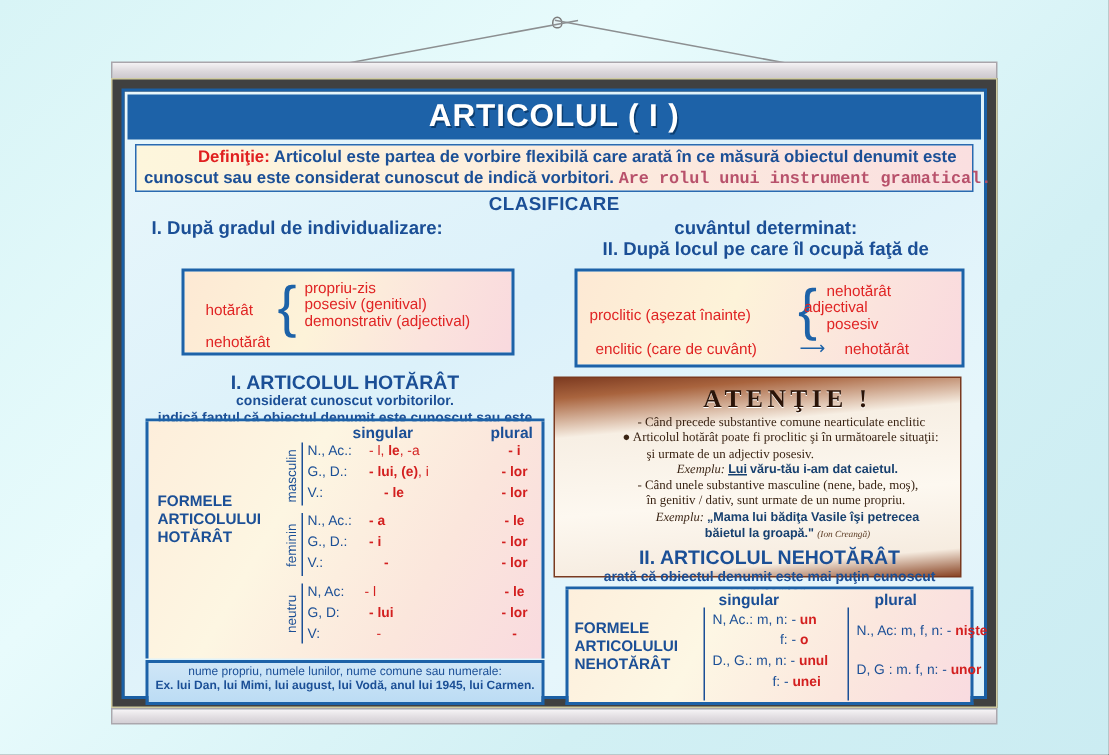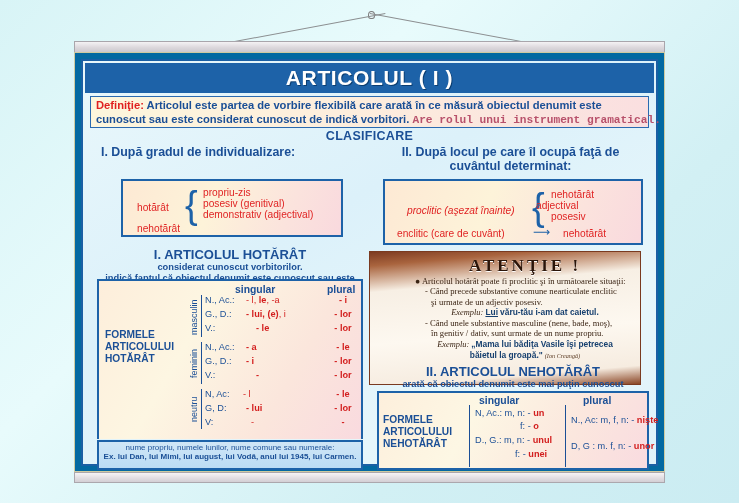--- a/index.html
+++ b/index.html
@@ -18,38 +18,38 @@
 
   .rod-top{position:absolute;left:74px;top:41px;width:591px;height:12px;
     background:linear-gradient(#f4f2f4,#dcd8dc 55%,#cdc9cf);
     border:1px solid #a9a5ab;box-sizing:border-box;}
   .rod-bottom{position:absolute;left:74px;top:472px;width:591px;height:11px;
     background:linear-gradient(#f6f4f6,#e2dee2 55%,#d3cfd5);
     border:1px solid #aba7ad;box-sizing:border-box;}
 
   
   .sheet{position:absolute;left:74px;top:52px;width:591px;height:420px;
-    background:#0369a1;border:1px solid #cfcba0;box-sizing:border-box;}
+    background:#404040;border:1px solid #cfcba0;box-sizing:border-box;}
   .poster{position:absolute;left:6px;top:6px;width:577px;height:407px;
     background:linear-gradient(150deg,#e9f7fb 0%,#dcf1fa 40%,#e6f6fb 75%,#dff2fa 100%);
     border:2px solid #1a5fa4;box-sizing:border-box;}
 
   
   .title-bar{position:absolute;left:2px;top:2px;width:569px;height:30px;
     background:#1d62a8;display:flex;align-items:center;justify-content:center;}
   .title-bar span{color:#ffffff;font-size:21px;font-weight:bold;letter-spacing:.6px;
     text-shadow:1px 1px 0 #0b3d70;}
 
   
   .defbox{position:absolute;left:7px;top:35px;width:559px;height:32px;
     background:linear-gradient(90deg,#fdf6dc 0%,#fdeedd 45%,#fadfe0 100%);
     border:1.5px solid #2a6ab0;box-sizing:border-box;
     padding:2px 5px 0 5px;line-height:13.5px;}
   .defbox b{color:#e02020;}
-  .def-l1{font-size:11.2px;color:#1b4f96;font-weight:bold;white-space:nowrap;}
+  .def-l1{font-size:11.2px;color:#1b4f96;font-weight:bold;white-space:nowrap;margin-left:36px;}
   .def-l2{font-size:11.2px;color:#1b4f96;font-weight:bold;white-space:nowrap;}
   .def-l2 .pink{color:#b8516b;font-family:Liberation Mono, monospace;}
 
   .clasif{position:absolute;left:0;top:68px;width:573px;text-align:center;
     font-size:12.5px;font-weight:bold;color:#1b4f96;letter-spacing:.3px;}
 
   
   .h-left{position:absolute;left:18px;top:84px;width:260px;
      font-size:12.4px;font-weight:bold;color:#1b4f96;}
   .h-right{position:absolute;left:290px;top:84px;width:275px;text-align:center;
@@ -159,25 +159,25 @@
   <div class="cbox cbox-l">
     <div class="cl-label" style="left:14px;top:21px;">hotărât</div>
     <div class="brace" style="left:62px;top:5px;font-size:38px;line-height:38px;">{</div>
     <div class="cl-item" style="left:80px;top:6px;">propriu-zis</div>
     <div class="cl-item" style="left:80px;top:17px;">posesiv (genitival)</div>
     <div class="cl-item" style="left:80px;top:28px;">demonstrativ (adjectival)</div>
     <div class="cl-label" style="left:14px;top:42px;">nehotărât</div>
   </div>
 
   <div class="h-right">
+    <div>cuvântul determinat:</div>
     <div>II. După locul pe care îl ocupă faţă de</div>
-    <div>cuvântul determinat:</div>
   </div>
   <div class="cbox cbox-r">
-    <div class="cl-label" style="left:22px;top:24px;font-style:italic;">proclitic (aşezat înainte)</div>
+    <div class="cl-label" style="left:8px;top:24px;">proclitic (aşezat înainte)</div>
     <div class="brace" style="left:147px;top:7px;font-size:38px;line-height:38px;">{</div>
     <div class="cl-item" style="left:166px;top:8px;">nehotărât</div>
     <div class="cl-item" style="left:151px;top:19px;">adjectival</div>
     <div class="cl-item" style="left:166px;top:30px;">posesiv</div>
     <div class="cl-label" style="left:12px;top:47px;">enclitic (care de cuvânt)</div>
     <div class="arrow" style="left:148px;top:44px;">⟶</div>
     <div class="cl-label" style="left:178px;top:47px;">nehotărât</div>
   </div>
 
   <div class="lt-head sec-h">
@@ -240,25 +240,25 @@
   <div class="cell-pl" style="left:240px;top:356px;">-</div>
 
   <div class="obs">
     <div class="obs-l">nume propriu, numele lunilor, nume comune sau numerale:</div>
     <div class="obs-ex">Ex. lui Dan, lui Mimi, lui august, lui Vodă, anul lui 1945, lui Carmen.</div>
   </div>
 
   <div class="atbox">
     <div class="at-title">ATENŢIE !</div>
     <div class="at-body">
+      <div style="padding-left:10px;">- Când precede substantive comune nearticulate enclitic</div>
       <div>
         <span>●</span>
         <span>Articolul hotărât poate fi proclitic şi în următoarele situaţii:</span>
       </div>
-      <div style="padding-left:10px;">- Când precede substantive comune nearticulate enclitic</div>
       <div style="padding-left:16px;">şi urmate de un adjectiv posesiv.</div>
       <div class="at-ex">
         <i>Exemplu:</i>
         <span class="bluebold u">Lui</span>
         <span class="bluebold">văru-tău i-am dat caietul.</span>
       </div>
       <div style="padding-left:10px;">- Când unele substantive masculine (nene, bade, moş),</div>
       <div style="padding-left:16px;">în genitiv / dativ, sunt urmate de un nume propriu.</div>
       <div class="at-ex">
         <i>Exemplu:</i>

